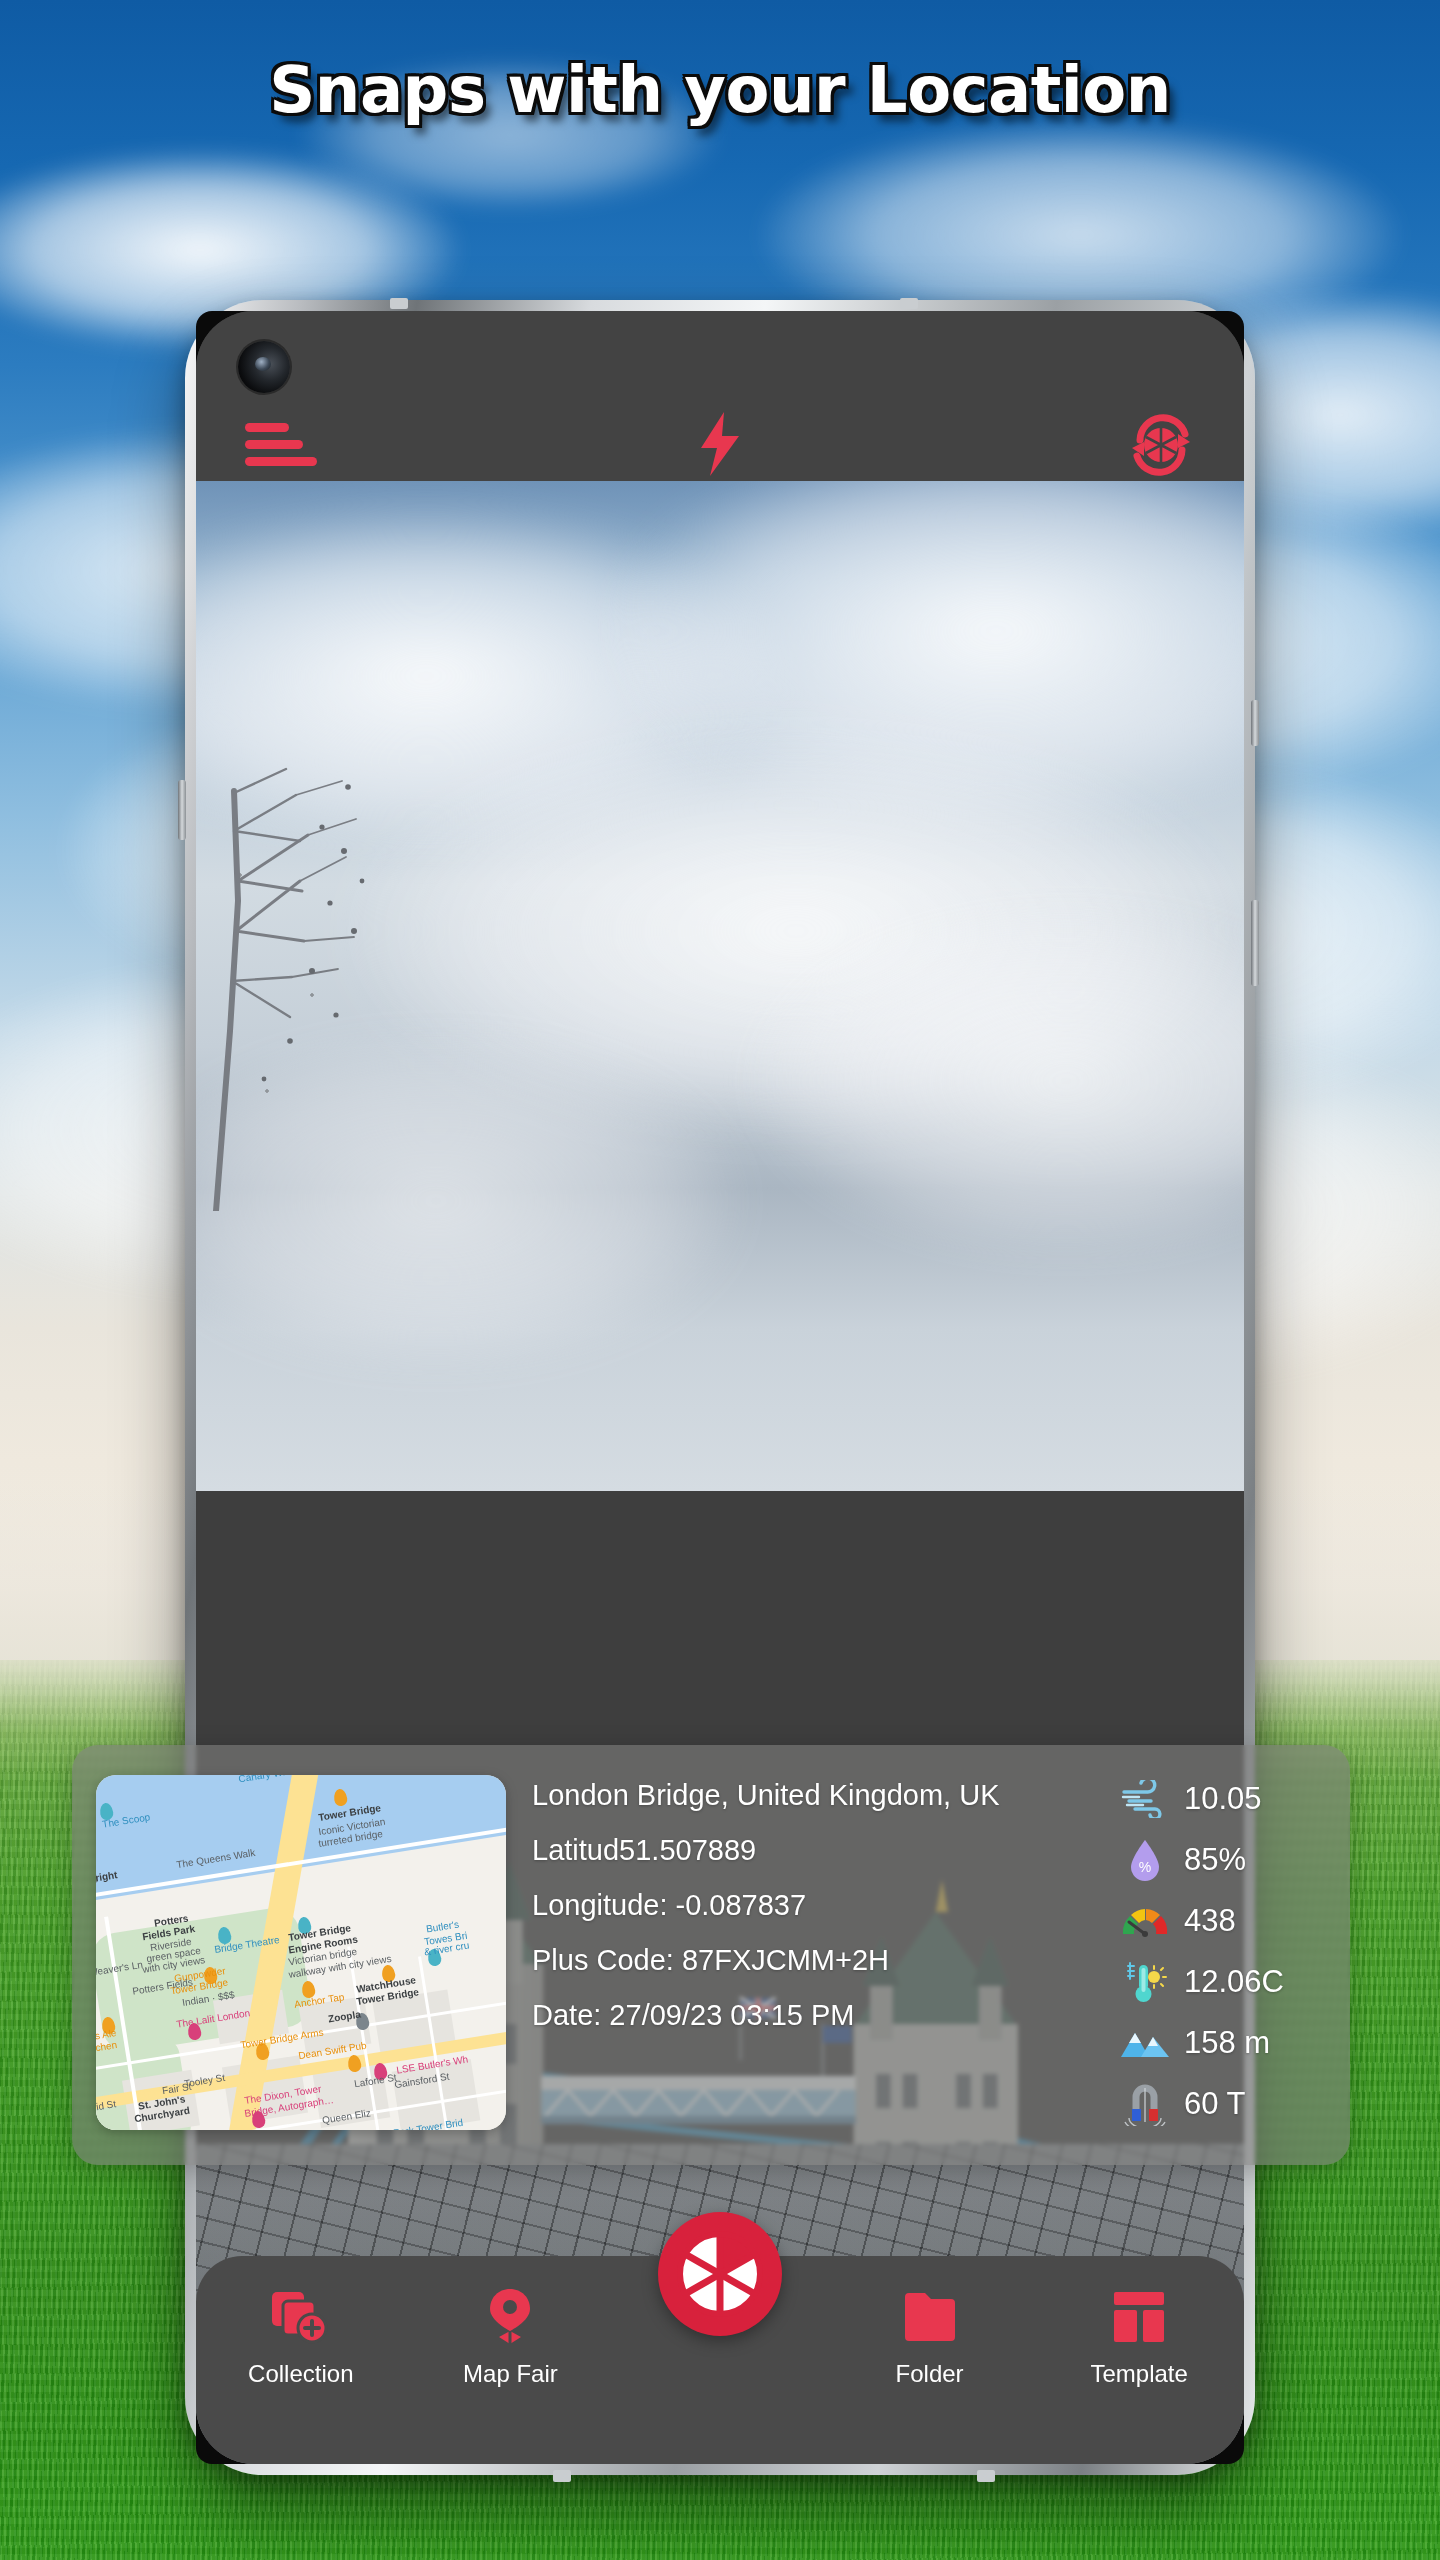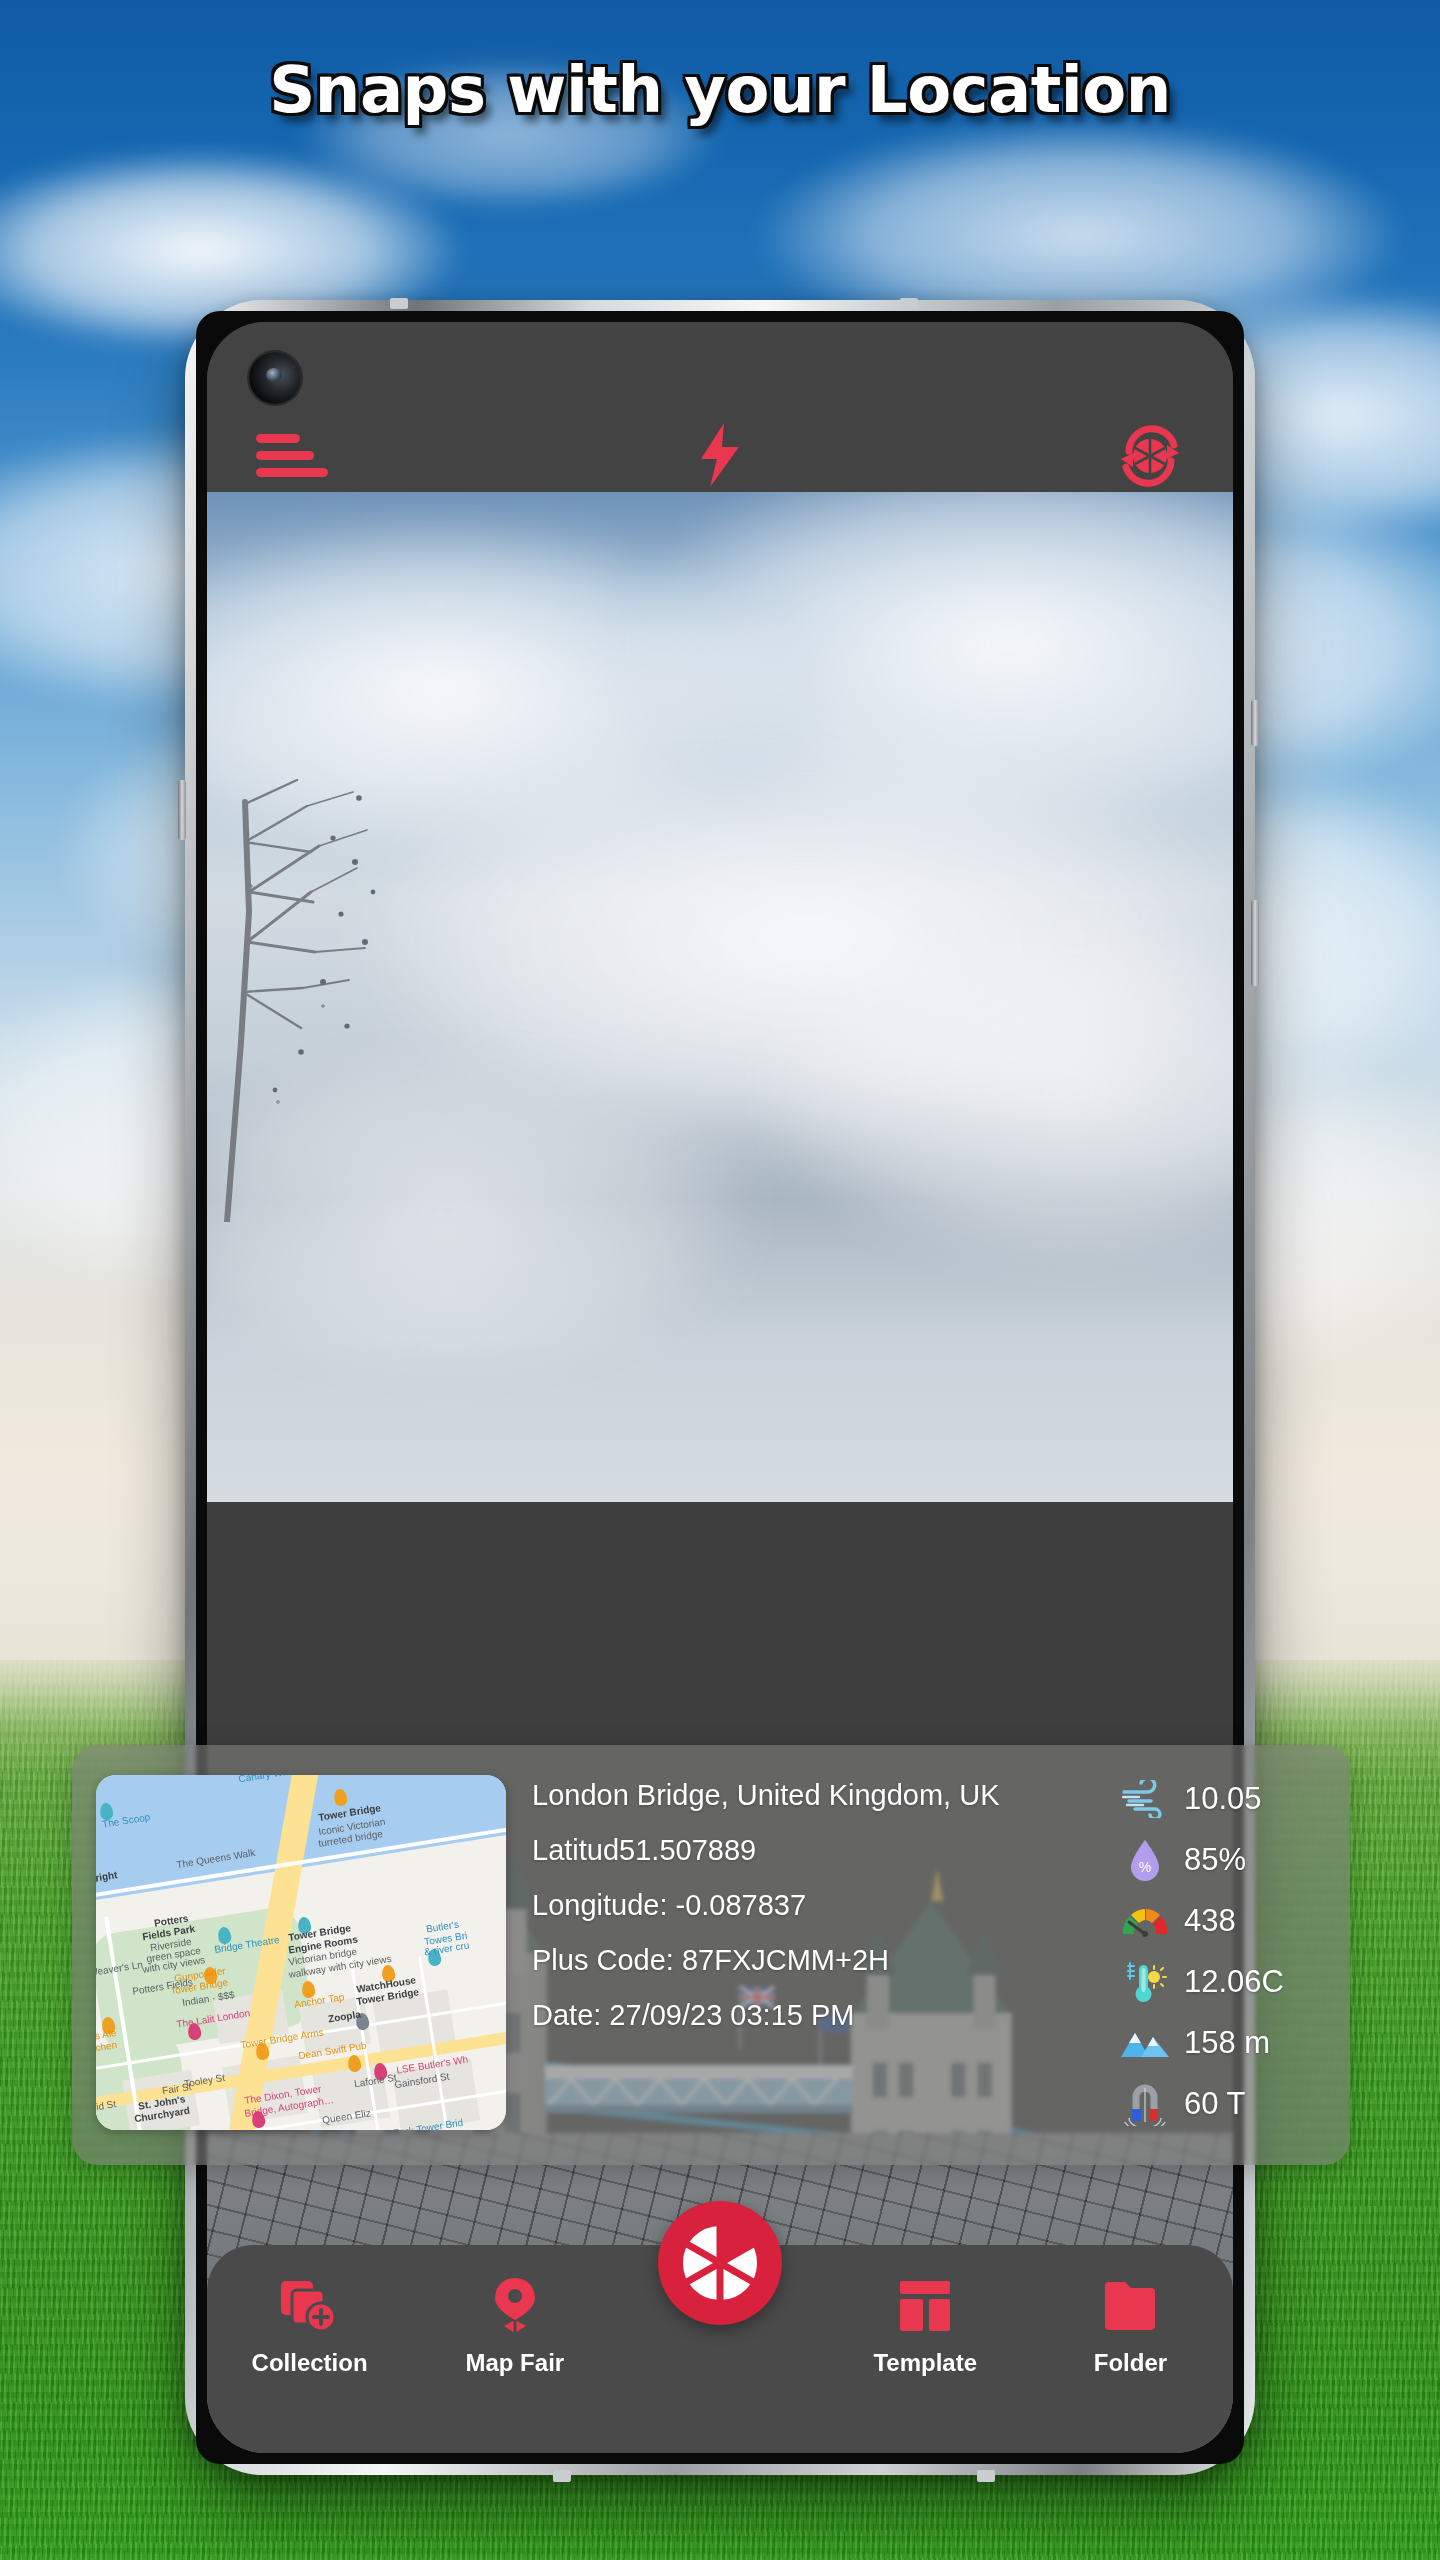--- a/index.html
+++ b/index.html
@@ -93,24 +93,22 @@
     position:absolute; left:185px; top:300px;
     width:1070px; height:2175px;
     border-radius:78px;
     background:linear-gradient(100deg,#fafafa 0%,#b9bcc0 8%,#6f7478 16%,#d8dbde 28%,#f4f6f7 40%,#9ba0a4 60%,#cfd3d6 74%,#7b8084 88%,#e8ebec 100%);
     padding:11px;
     box-shadow:0 34px 70px rgba(0,0,0,0.42), 0 8px 20px rgba(0,0,0,0.3);
     z-index:20;
   }
   .phone-inner {
     width:100%; height:100%;
-    border-radius:24px;
+    border-radius:16px;
     background:#0a0a0a;
-    padding:11px;
-    font-weight:bold;
   }
   .screen {
     position:relative;
     width:100%; height:100%;
     border-radius:58px;
     background:#3e3e3e;
     overflow:hidden;
   }
   .side-btn{position:absolute;background:linear-gradient(90deg,#70757a,#d4d8db,#8c9195);border-radius:3px;z-index:21;}
   .sb1{left:178px;top:780px;width:8px;height:60px;}
@@ -490,36 +488,36 @@
                 <path d="M25 44 L25 57" stroke="#4A4A4A" stroke-width="3"></path>
               </svg>
             </div>
             <div class="lbl">Map Fair</div>
           </div>
 
           <div class="nav-gap"></div>
 
           <div class="nav-item">
             <div class="ico">
+              <svg width="58" height="52" viewBox="0 0 58 52">
+                <path d="M4 12 L4 46 A4 4 0 0 0 8 50 L50 50 A4 4 0 0 0 54 46 L54 12 A4 4 0 0 0 50 8 L30 8 L24 2 L8 2 A4 4 0 0 0 4 6 Z" fill="#E8374F"></path>
+              </svg>
+            </div>
+            <div class="lbl">Folder</div>
+          </div>
+
+          <div class="nav-item">
+            <div class="ico">
               <svg width="54" height="54" viewBox="0 0 54 54">
                 <rect x="2" y="2" width="50" height="13" rx="2" fill="#E8374F"></rect>
                 <rect x="2" y="20" width="23" height="32" rx="2" fill="#E8374F"></rect>
                 <rect x="31" y="20" width="21" height="32" rx="2" fill="#E8374F"></rect>
               </svg>
             </div>
             <div class="lbl">Template</div>
-          </div>
-
-          <div class="nav-item">
-            <div class="ico">
-              <svg width="58" height="52" viewBox="0 0 58 52">
-                <path d="M4 12 L4 46 A4 4 0 0 0 8 50 L50 50 A4 4 0 0 0 54 46 L54 12 A4 4 0 0 0 50 8 L30 8 L24 2 L8 2 A4 4 0 0 0 4 6 Z" fill="#E8374F"></path>
-              </svg>
-            </div>
-            <div class="lbl">Folder</div>
           </div>
         </div>
       </div>
 
       <div id="shutter">
         <svg width="94" height="94" viewBox="0 0 94 94">
           <circle cx="47" cy="47" r="40" fill="#ffffff"></circle>
           <g fill="#D8213C">
             <path d="M47 47 L47 5 A42 42 0 0 1 83 26 Z" transform="rotate(0 47 47)"></path>
           </g>

